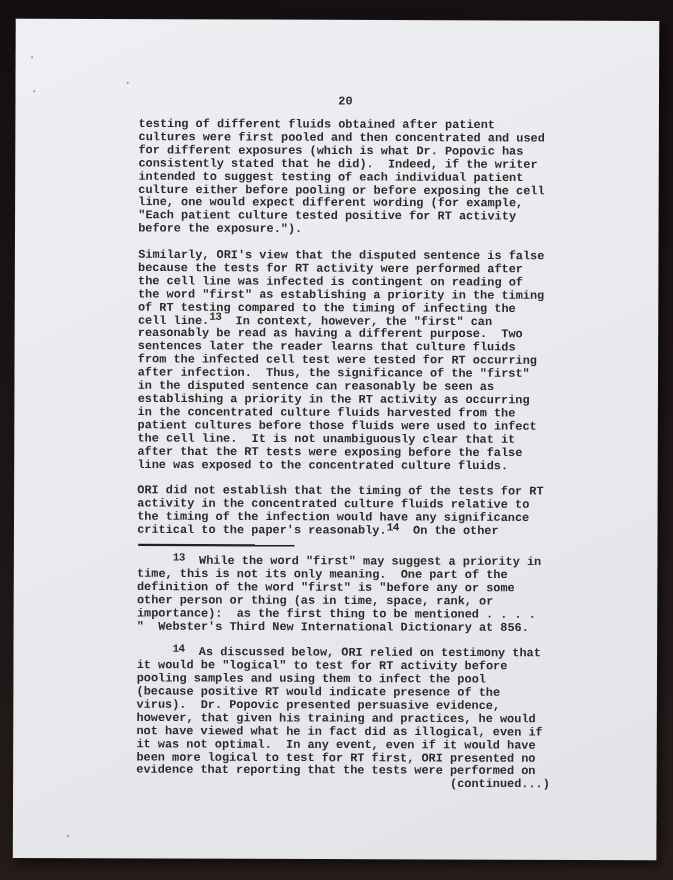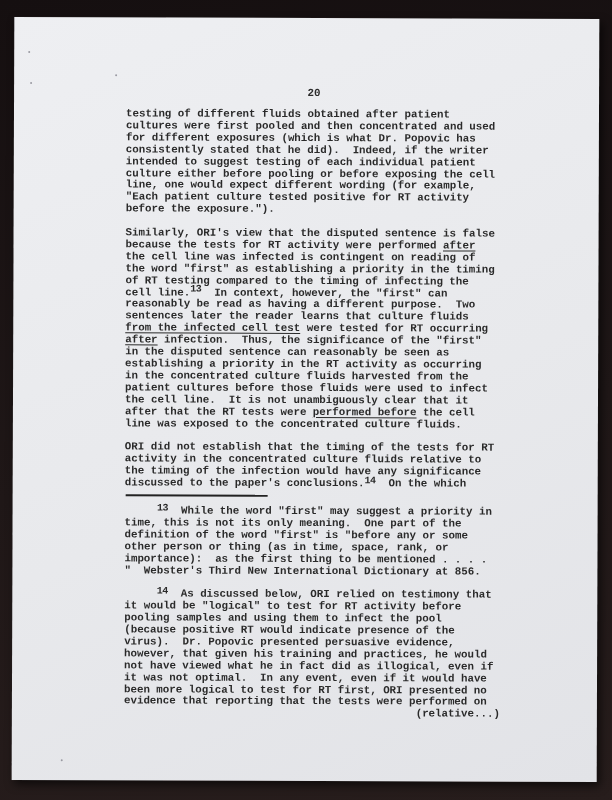--- a/index.html
+++ b/index.html
@@ -46,21 +46,20 @@
     font-size: 10.8px;
     line-height: 11.9px;
     font-weight: 700;
   }
   .body-block { top: 91px; }
   .fn-block   { top: 488px; }
   .para + .para { margin-top: 11.9px; }
   .tline { white-space: pre; }
   .tline.right { text-align: right; }
   .ul {
-    text-decoration: underline;
     text-underline-offset: 2px;
     text-decoration-thickness: 1px;
   }
   .sup {
     font-size: 10px;
     position: relative;
     top: -3.2px;
     letter-spacing: -0.5px;
   }
   .fn-rule {
@@ -106,28 +105,28 @@
           <div class="tline"><span>cell line.</span><span class="sup">13</span><span>  In context, however, the "first" can</span></div>
           <div class="tline"><span>reasonably be read as having a different purpose.  Two</span></div>
           <div class="tline"><span>sentences later the reader learns that culture fluids</span></div>
           <div class="tline"><span class="ul">from the infected cell test</span><span> were tested for RT occurring</span></div>
           <div class="tline"><span class="ul">after</span><span> infection.  Thus, the significance of the "first"</span></div>
           <div class="tline"><span>in the disputed sentence can reasonably be seen as</span></div>
           <div class="tline"><span>establishing a priority in the RT activity as occurring</span></div>
           <div class="tline"><span>in the concentrated culture fluids harvested from the</span></div>
           <div class="tline"><span>patient cultures before those fluids were used to infect</span></div>
           <div class="tline"><span>the cell line.  It is not unambiguously clear that it</span></div>
-          <div class="tline"><span>after that the RT tests were </span><span class="ul">performed before</span><span> the cell</span></div>
+          <div class="tline"><span>after that the RT tests were </span><span class="ul">exposing before</span><span> the false</span></div>
           <div class="tline"><span>line was exposed to the concentrated culture fluids.</span></div>
         </div>
         <div class="para">
           <div class="tline"><span>ORI did not establish that the timing of the tests for RT</span></div>
           <div class="tline"><span>activity in the concentrated culture fluids relative to</span></div>
           <div class="tline"><span>the timing of the infection would have any significance</span></div>
-          <div class="tline"><span>discussed to the paper's conclusions.</span><span class="sup">14</span><span>  On the which</span></div>
+          <div class="tline"><span>critical to the paper's reasonably.</span><span class="sup">14</span><span>  On the other</span></div>
         </div>
       </div>
     <div class="fn-rule"></div>
     <div class="block fn-block" id="footnotes">
         <div class="para">
           <div class="tline"><span>     </span><span class="sup">13</span><span>  While the word "first" may suggest a priority in</span></div>
           <div class="tline"><span>time, this is not its only meaning.  One part of the</span></div>
           <div class="tline"><span>definition of the word "first" is "before any or some</span></div>
           <div class="tline"><span>other person or thing (as in time, space, rank, or</span></div>
           <div class="tline"><span>importance):  as the first thing to be mentioned . . . .</span></div>
@@ -137,21 +136,21 @@
           <div class="tline"><span>     </span><span class="sup">14</span><span>  As discussed below, ORI relied on testimony that</span></div>
           <div class="tline"><span>it would be "logical" to test for RT activity before</span></div>
           <div class="tline"><span>pooling samples and using them to infect the pool</span></div>
           <div class="tline"><span>(because positive RT would indicate presence of the</span></div>
           <div class="tline"><span>virus).  Dr. Popovic presented persuasive evidence,</span></div>
           <div class="tline"><span>however, that given his training and practices, he would</span></div>
           <div class="tline"><span>not have viewed what he in fact did as illogical, even if</span></div>
           <div class="tline"><span>it was not optimal.  In any event, even if it would have</span></div>
           <div class="tline"><span>been more logical to test for RT first, ORI presented no</span></div>
           <div class="tline"><span>evidence that reporting that the tests were performed on</span></div>
-          <div class="tline right"><span>(relative...)</span></div>
+          <div class="tline right"><span>(continued...)</span></div>
         </div>
       </div>
     <div class="speck" style="left:14px; top:34px;"></div>
     <div class="speck" style="left:16px; top:65px;"></div>
     <div class="speck" style="left:101px; top:57px;"></div>
     <div class="speck" style="left:49px; top:742px;"></div>
   </div>
 </div>
 
 </body></html>

